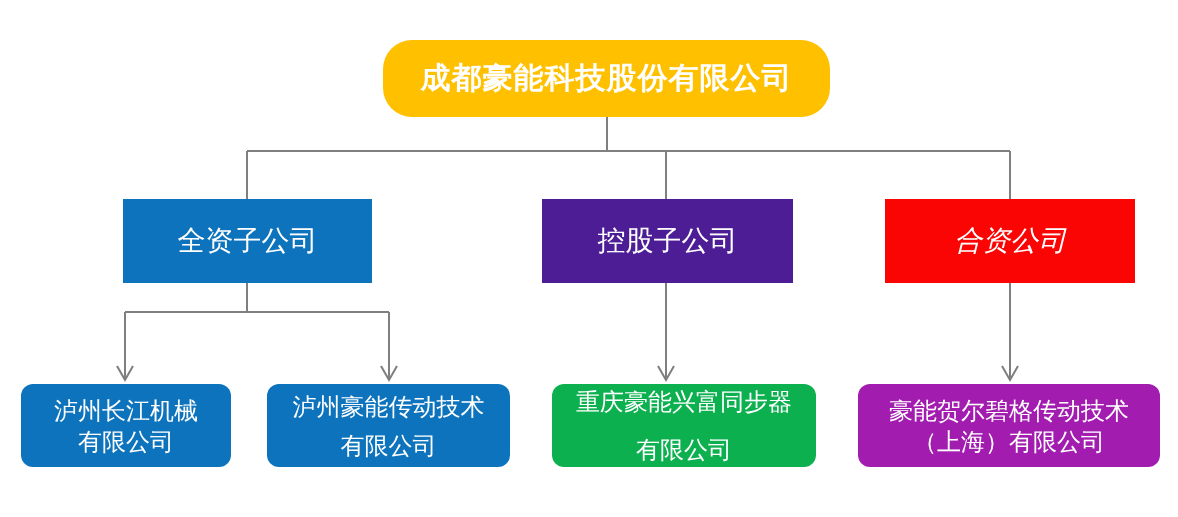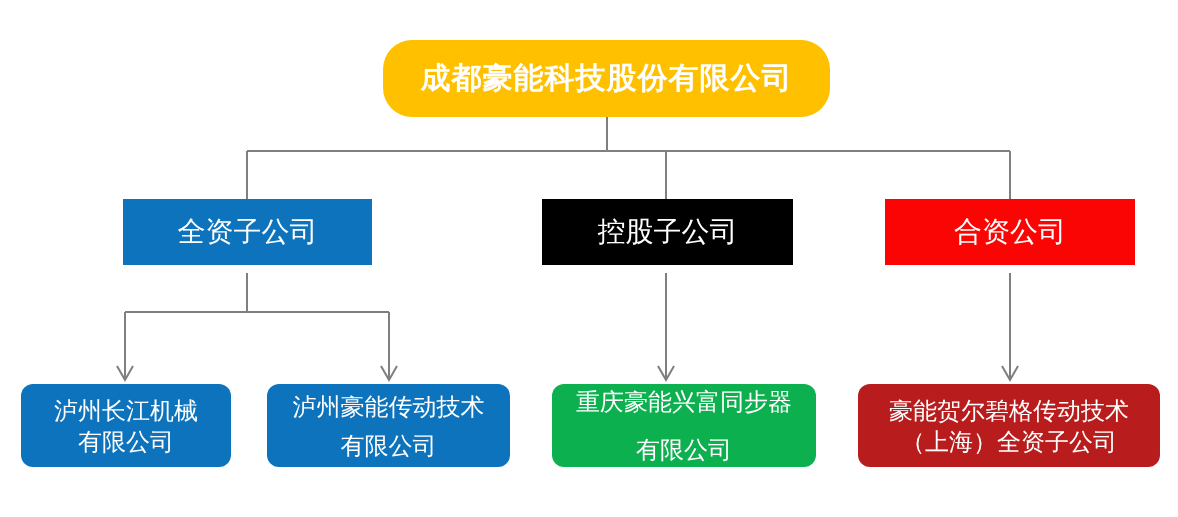--- a/index.html
+++ b/index.html
@@ -38,27 +38,27 @@
     box-sizing: border-box;
   }
   .node-root {
     left: 383px; top: 40px; width: 447px; height: 77px;
     font-size: 30px;
     font-weight: bold;
     letter-spacing: 1px;
     border-radius: 29px;
   }
   .node-l2 {
-    top: 199px; height: 66px;
+    top: 199px; height: 84px;
     font-size: 28px;
     font-weight: normal;
   }
   .node-l2-1 { left: 123px; width: 249px; }
   .node-l2-2 { left: 542px; width: 251px; }
-  .node-l2-3 { left: 885px; width: 250px; }
+  .node-l2-3 { left: 885px; width: 250px; font-style: italic; }
   .node-l3 {
     top: 384px; height: 83px;
     border-radius: 12px;
     font-size: 24px;
     line-height: 31px;
     font-weight: normal;
   }
   .node-l3-1 { left: 21px;  width: 210px; }
   .node-l3-2 { left: 267px; width: 243px; }
   .node-l3-3 { left: 552px; width: 264px; }
@@ -93,37 +93,37 @@
     <polyline class="connector-line" points="1002,366 1010,380 1018,366"></polyline>
   </svg>
 
   <div class="node node-root" style="background-color: rgb(255, 192, 0);">
     <span class="line">成都豪能科技股份有限公司</span>
   </div>
 
   <div class="node node-l2 node-l2-1" style="background-color: rgb(12, 115, 188);">
     <span class="line">全资子公司</span>
   </div>
-  <div class="node node-l2 node-l2-2" style="background-color: #000000;">
+  <div class="node node-l2 node-l2-2" style="background-color: #4c1d95;">
     <span class="line">控股子公司</span>
   </div>
   <div class="node node-l2 node-l2-3" style="background-color: rgb(251, 4, 4);">
     <span class="line">合资公司</span>
   </div>
 
   <div class="node node-l3 node-l3-1" style="background-color: rgb(12, 115, 188);">
     <span class="line">泸州长江机械</span>
     <span class="line">有限公司</span>
   </div>
   <div class="node node-l3 node-l3-2" style="background-color: rgb(12, 115, 188); gap: 8px;">
     <span class="line">泸州豪能传动技术</span>
     <span class="line">有限公司</span>
   </div>
   <div class="node node-l3 node-l3-3" style="background-color: rgb(12, 176, 79); gap: 17px;">
     <span class="line">重庆豪能兴富同步器</span>
     <span class="line">有限公司</span>
   </div>
-  <div class="node node-l3 node-l3-4" style="background-color: #b91c1c; align-items: center;">
+  <div class="node node-l3 node-l3-4" style="background-color: #a21caf; align-items: center;">
     <span class="line">豪能贺尔碧格传动技术</span>
-    <span class="line">（上海）全资子公司</span>
+    <span class="line">（上海）有限公司</span>
   </div>
 
 </div>
 
 </body></html>

